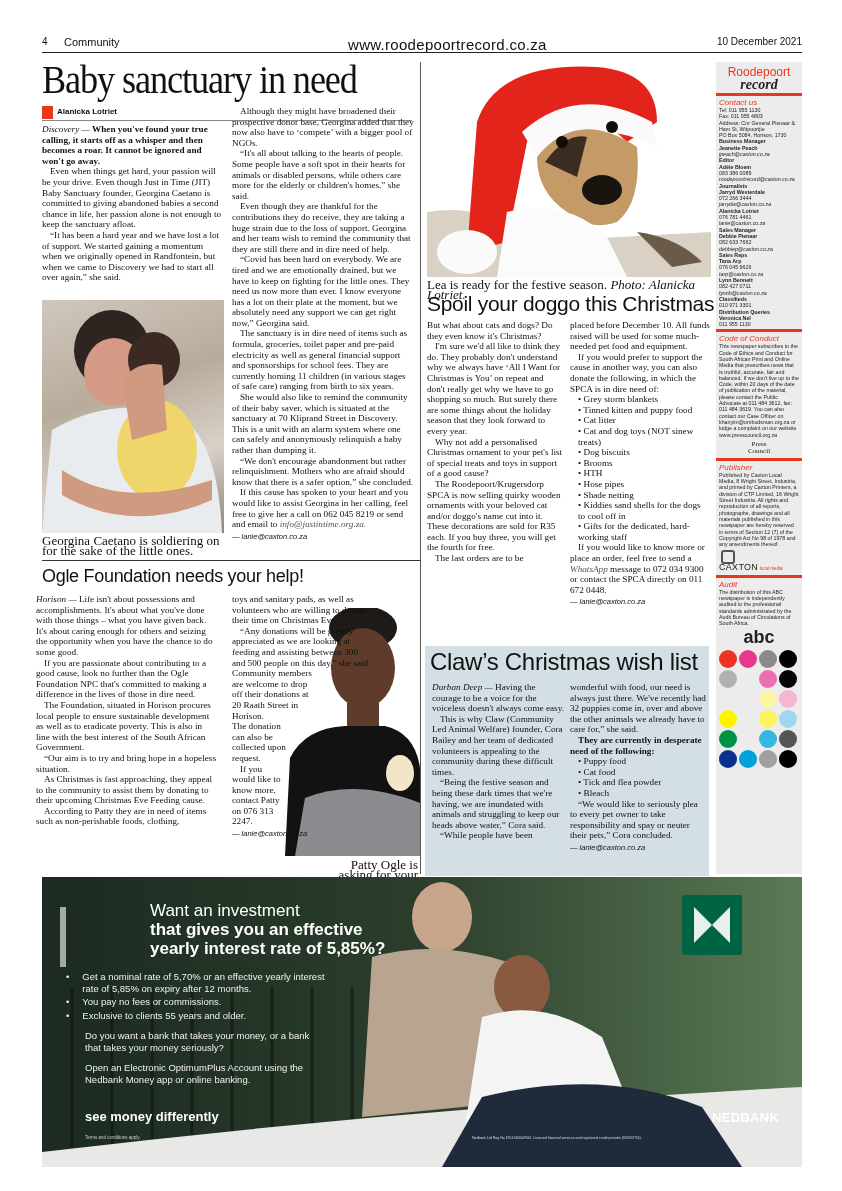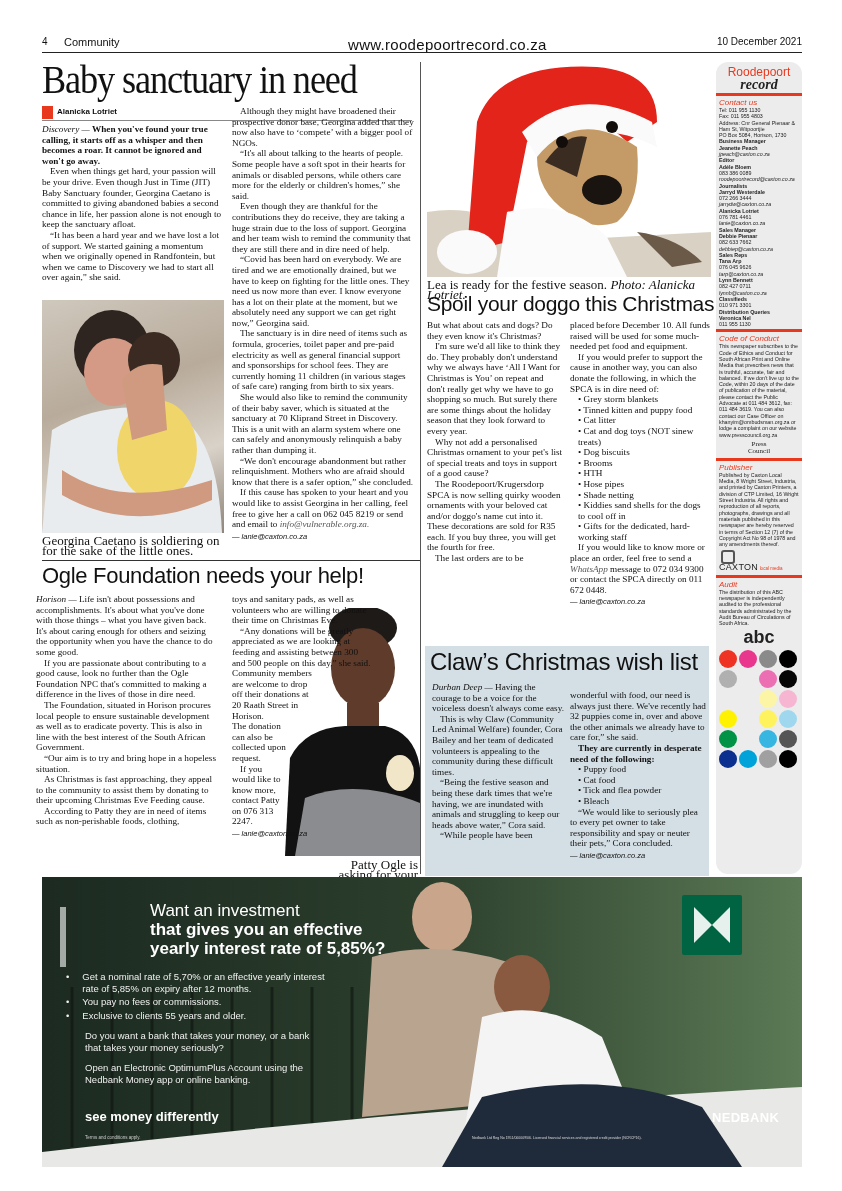--- a/index.html
+++ b/index.html
@@ -22,21 +22,21 @@
   .col p.ni{text-indent:0;}
   .col .dl{font-style:italic;}
   .col .credit{font-family:"Liberation Sans",sans-serif;font-style:italic;font-size:7.5px;text-indent:0;margin-top:2px;}
   .col .link{font-style:italic;color:#555;}
   .col ul{margin:0;padding:0;list-style:none;}
   .col li{padding-left:8px;}
   .col li::before{content:"• ";}
   .photo{overflow:hidden;}
   .caption{font-family:Liberation Serif, serif;font-size:13px;line-height:10px;}
   .hl2{font-family:"Liberation Sans",sans-serif;font-size:21px;letter-spacing:-0.3px;line-height:24px;white-space:nowrap;}
-  .side{left:716px;top:62px;width:86px;height:812px;background:#ececec;font-family:"Liberation Sans",sans-serif;font-size:5.3px;line-height:6.3px;color:#222;border-radius:12px;}
+  .side{left:716px;top:62px;width:86px;height:812px;background:#ececec;font-family:"Liberation Sans",sans-serif;font-size:5.3px;line-height:6.3px;color:#222;}
   .side .redbar{height:3px;background:#e8391f;margin:2px 0;}
   .side .sh{color:#e8391f;font-size:8px;line-height:9px;font-style:italic;}
   .side .it{font-style:italic;}
   .side .blk{padding:0 3px;}
   .claw{left:425px;top:646px;width:284px;height:230px;background:#d4dfe5;}
   .ad{left:42px;top:877px;width:760px;height:290px;background:#1b2a22;overflow:hidden;}
 </style>
 </head>
 <body>
 
@@ -76,21 +76,21 @@
 <div class="abs caption" style="left:42px;top:536px;width:182px;">Georgina Caetano is soldiering on for the sake of the little ones.</div>
 
 <div class="abs col" style="left:232px;top:106px;width:182px;">
   <p>Although they might have broadened their prospective donor base, Georgina added that they now also have to ‘compete’ with a bigger pool of NGOs.</p>
   <p>“It's all about talking to the hearts of people. Some people have a soft spot in their hearts for animals or disabled persons, while others care more for the elderly or children's homes,” she said.</p>
   <p>Even though they are thankful for the contributions they do receive, they are taking a huge strain due to the loss of support. Georgina and her team wish to remind the community that they are still there and in dire need of help.</p>
   <p>“Covid has been hard on everybody. We are tired and we are emotionally drained, but we have to keep on fighting for the little ones. They need us now more than ever. I know everyone has a lot on their plate at the moment, but we absolutely need any support we can get right now,” Georgina said.</p>
   <p>The sanctuary is in dire need of items such as formula, groceries, toilet paper and pre-paid electricity as well as general financial support and sponsorships for school fees. They are currently homing 11 children (in various stages of safe care) ranging from birth to six years.</p>
   <p>She would also like to remind the community of their baby saver, which is situated at the sanctuary at 70 Kliprand Street in Discovery. This is a unit with an alarm system where one can safely and anonymously relinquish a baby rather than dumping it.</p>
   <p>“We don't encourage abandonment but rather relinquishment. Mothers who are afraid should know that there is a safer option,” she concluded.</p>
-  <p><span>If this cause has spoken to your heart and you would like to assist Georgina in her calling, feel free to give her a call on 062 045 8219 or send and email to</span> <span class="link">info@vulnerable.org.za.</span></p>
+  <p><span>If this cause has spoken to your heart and you would like to assist Georgina in her calling, feel free to give her a call on 062 045 8219 or send and email to</span> <span class="link">info@justintime.org.za.</span></p>
   <p class="credit">— lanie@caxton.co.za</p>
 </div>
 
 <div class="abs photo" style="left:427px;top:62px;width:284px;height:215px;background:#fff;">
   <svg width="284" height="215" viewBox="0 0 284 215">
     <path d="M0 150 Q60 140 100 180 L284 170 L284 215 L0 215 Z" fill="#d9d2c4"></path>
     <path d="M50 60 Q70 0 170 5 Q230 10 230 60 L200 80 Q150 30 100 80 L80 180 L40 190 Z" fill="#e2241b"></path>
     <ellipse cx="40" cy="190" rx="30" ry="22" fill="#fafafa"></ellipse>
     <path d="M95 70 Q150 20 225 60 L230 85 Q160 50 110 95 Z" fill="#fafafa"></path>
     <path d="M110 95 Q150 45 210 85 Q215 140 190 160 Q160 170 140 150 Q110 130 110 95 Z" fill="#c49a66"></path>
@@ -130,21 +130,21 @@
     <li>Hose pipes</li>
     <li>Shade netting</li>
     <li>Kiddies sand shells for the dogs to cool off in</li>
     <li>Gifts for the dedicated, hard-working staff</li>
   </ul>
   <p><span>If you would like to know more or place an order, feel free to send a</span> <span class="link">WhatsApp</span> <span>message to 072 034 9300 or contact the SPCA directly on 011 672 0448.</span></p>
   <p class="credit">— lanie@caxton.co.za</p>
 </div>
 
 <div class="abs" style="left:42px;top:560px;width:378px;height:1px;background:#333;"></div>
-<div class="abs hl2" style="left:42px;top:564px;font-size:22px;">Ogle Foundation needs your help!</div>
+<div class="abs hl2" style="left:42px;top:564px;font-size:18px;">Ogle Foundation needs your help!</div>
 
 <div class="abs col" style="left:36px;top:594px;width:182px;">
   <p class="ni"><span class="dl">Horison —</span> <span>Life isn't about possessions and accomplishments. It's about what you've done with those things – what you have given back. It's about caring enough for others and seizing the opportunity when you have the chance to do some good.</span></p>
   <p>If you are passionate about contributing to a good cause, look no further than the Ogle Foundation NPC that's committed to making a difference in the lives of those in dire need.</p>
   <p>The Foundation, situated in Horison procures local people to ensure sustainable development as well as to eradicate poverty. This is also in line with the best interest of the South African Government.</p>
   <p>“Our aim is to try and bring hope in a hopeless situation.</p>
   <p>As Christmas is fast approaching, they appeal to the community to assist them by donating to their upcoming Christmas Eve Feeding cause.</p>
   <p>According to Patty they are in need of items such as non-perishable foods, clothing,</p>
 </div>
 
@@ -170,21 +170,21 @@
 </div>
 
 <div class="abs claw"></div>
 <div class="abs hl2" style="left:430px;top:650px;font-size:24px;">Claw’s Christmas wish list</div>
 <div class="abs col" style="left:432px;top:682px;width:134px;">
   <p class="ni"><span class="dl">Durban Deep —</span> <span>Having the courage to be a voice for the voiceless doesn't always come easy.</span></p>
   <p>This is why Claw (Community Led Animal Welfare) founder, Cora Bailey and her team of dedicated volunteers is appealing to the community during these difficult times.</p>
   <p>“Being the festive season and being these dark times that we're having, we are inundated with animals and struggling to keep our heads above water,” Cora said.</p>
   <p>“While people have been</p>
 </div>
-<div class="abs col" style="left:570px;top:682px;width:136px;margin-top:8px;">
+<div class="abs col" style="left:570px;top:682px;width:136px;">
   <p class="ni">wonderful with food, our need is always just there. We've recently had 32 puppies come in, over and above the other animals we already have to care for,” she said.</p>
   <p><b>They are currently in desperate need of the following:</b></p>
   <ul>
     <li>Puppy food</li>
     <li>Cat food</li>
     <li>Tick and flea powder</li>
     <li>Bleach</li>
   </ul>
   <p>“We would like to seriously plea to every pet owner to take responsibility and spay or neuter their pets,” Cora concluded.</p>
   <p class="credit">— lanie@caxton.co.za</p>

